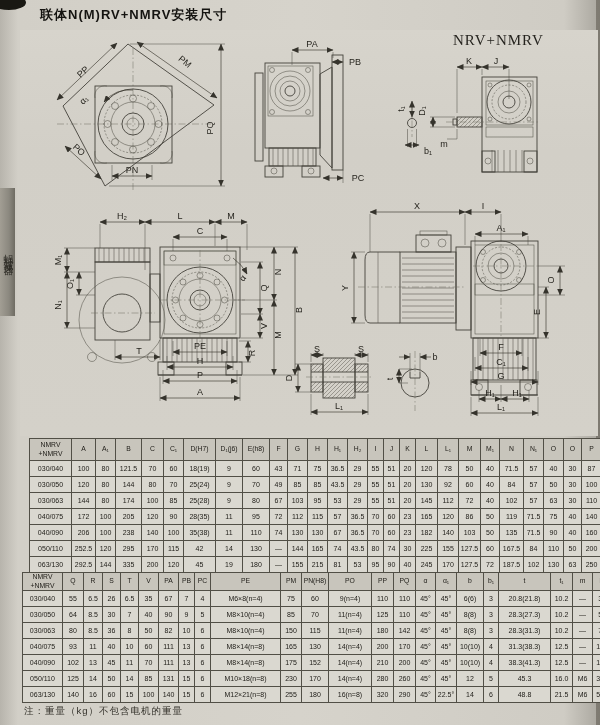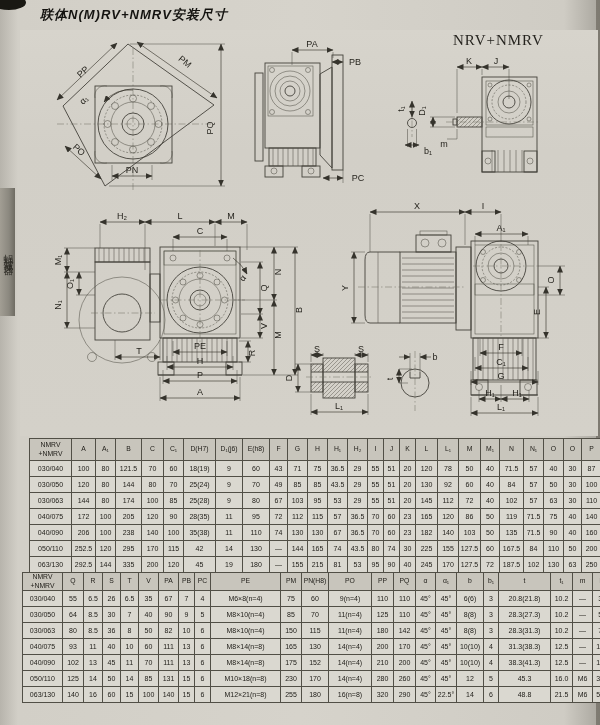--- a/index.html
+++ b/index.html
@@ -1,21 +1,21 @@
 <!DOCTYPE html>
 <html><head>
 <meta charset="utf-8">
 <style>
   html,body{margin:0;padding:0;}
   .page{position:relative;width:600px;height:725px;overflow:hidden;
     background:linear-gradient(90deg,#b7b4ac 0,#d2cfc7 3%,#d6d3cb 50%,#cfccc4 94%,#a9a69e 100%);
     font-family:"Liberation Sans","DejaVu Sans",sans-serif;color:#24221d;}
   .corner-smudge{position:absolute;left:-8px;top:-5px;width:34px;height:15px;background:#191813;border-radius:50%;}
   .edge-shade{position:absolute;right:0;top:0;width:4px;height:100%;background:rgba(55,50,40,.38);}
-  .title{position:absolute;left:40px;top:6px;font-size:13px;font-weight:bold;letter-spacing:1px;color:#141310;font-style:italic;}
+  .title{position:absolute;left:40px;top:6px;font-size:13px;font-weight:bold;letter-spacing:1px;color:#141310;}
   .side-tab{position:absolute;left:0;top:188px;width:15px;height:128px;
     background:linear-gradient(90deg,#a29e94,#8b887f 60%,#6e6b62);
     writing-mode:vertical-rl;text-orientation:upright;font-size:10px;letter-spacing:3px;
     color:#2e2c26;text-align:center;padding-top:3px;box-sizing:border-box;}
   .drawing-area{position:absolute;left:20px;top:30px;width:578px;height:406px;
     background:linear-gradient(180deg,#d7d4cc,#d2cfc7 30%,#d4d1c9);}
   .nrv{position:absolute;left:433px;top:2px;font-family:"Liberation Serif","DejaVu Serif",serif;
     font-size:15px;letter-spacing:1px;color:#26241f;}
   svg.draw{position:absolute;overflow:visible;}
   .ln{stroke:#44423b;stroke-width:0.9;fill:none;}
@@ -891,13 +891,14 @@
           <td>14</td>
           <td>6</td>
           <td>48.8</td>
           <td>21.5</td>
           <td>M6</td>
           <td>55.0</td>
         </tr>
       </tbody>
   </table>
 
+  <div class="note">注：重量（kg）不包含电机的重量</div>
 </div>
 
 </body></html>

